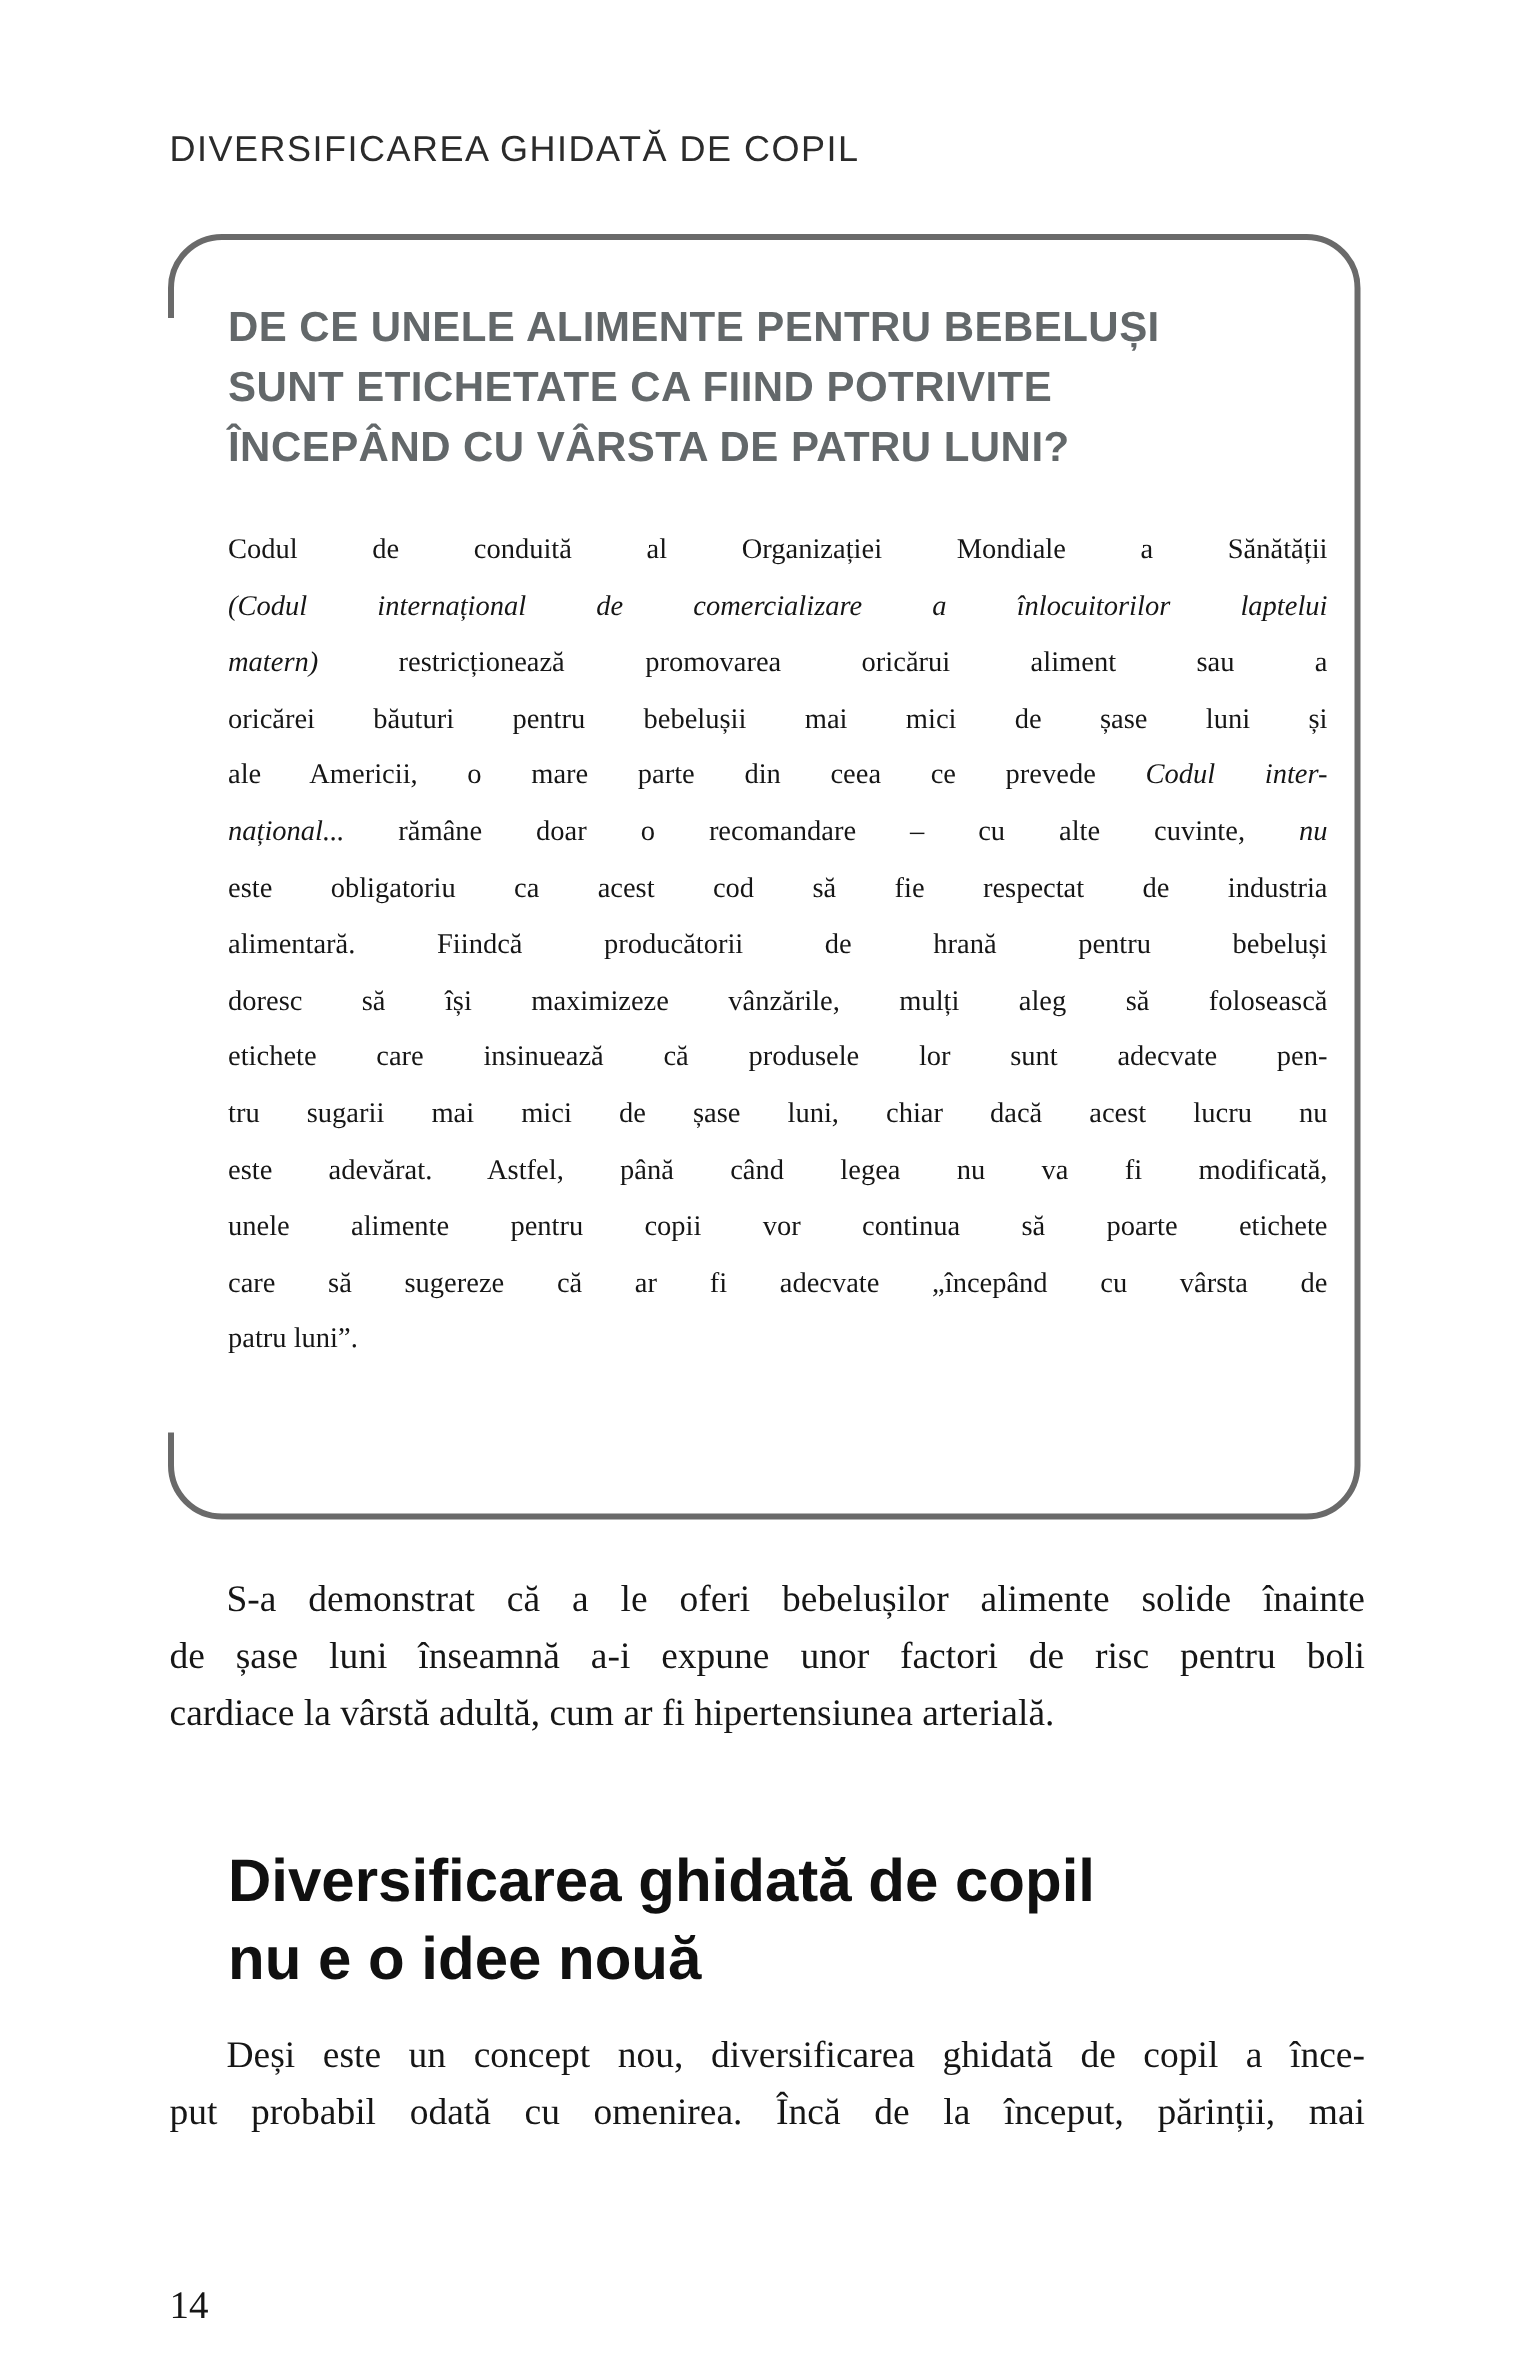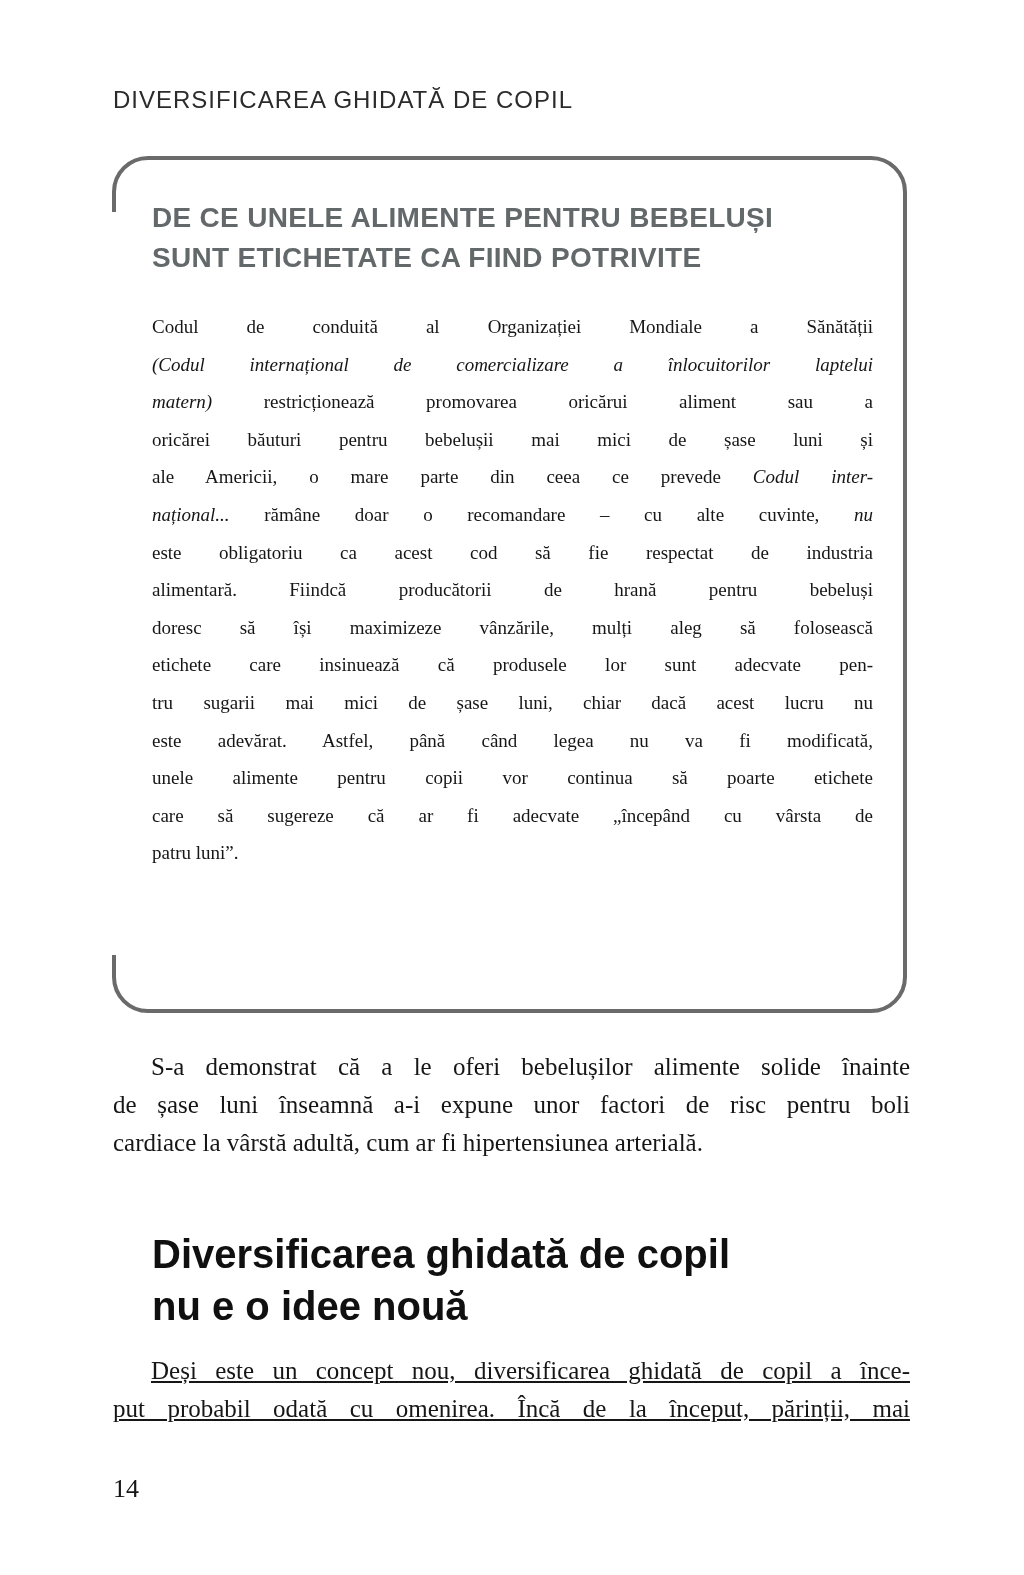--- a/index.html
+++ b/index.html
@@ -29,21 +29,21 @@
   
   .callout-box {
     position: absolute;
     left: 112px;
     top: 156px;
     width: 795px;
     height: 857px;
     box-sizing: border-box;
     border: 4px solid var(--box-border, #6a6a6a);
     border-radius: 36px;
-    padding: 38px 30px 0 36px;
+    padding: 38px 18px 0 36px;
   }
   .box-border-gap {
     position: absolute;
     left: -4px;
     top: 52px;
     bottom: 54px;
     width: 4px;
     background: #ffffff;
   }
   .box-heading {
@@ -72,55 +72,56 @@
   
   .para {
     position: absolute;
     left: 113px;
     width: 797px;
     font-size: 25px;
     line-height: 38px;
     color: var(--body-text, #161616);
   }
   .para-solid { top: 1048px; }
-  .para-intro { top: 1352px; text-decoration: underline; }
+  .para-intro { top: 1352px; }
 
   
   .section-heading {
     position: absolute;
     left: 152px;
     top: 1228px;
     font-family: "Liberation Sans", sans-serif;
     font-size: 40px;
     font-weight: 700;
     line-height: 52px;
     color: #101010;
   }
 
   
   .page-number {
     position: absolute;
     left: 113px;
-    top: 1474px;
+    top: 1522px;
     font-size: 26px;
     color: var(--body-text, #161616);
   }
 </style>
 </head>
 <body>
 
 <div class="page">
 
   <div class="running-header">DIVERSIFICAREA GHIDATĂ DE COPIL</div>
 
   <div class="callout-box">
     <div class="box-border-gap"></div>
     <div class="box-heading">
         <div class="jline">DE CE UNELE ALIMENTE PENTRU BEBELUȘI</div>
         <div class="jline">SUNT ETICHETATE CA FIIND POTRIVITE</div>
+        <div class="jline last">ÎNCEPÂND CU VÂRSTA DE PATRU LUNI?</div>
       </div>
     <div class="box-body just">
         <div class="jline"><span>Codul de conduită al Organizației Mondiale a Sănătății</span></div>
         <div class="jline"><span class="it">(Codul internațional de comercializare a înlocuitorilor laptelui</span></div>
         <div class="jline"><span class="it">matern)</span><span> restricționează promovarea oricărui aliment sau a</span></div>
         <div class="jline"><span>oricărei băuturi pentru bebelușii mai mici de șase luni și</span></div>
         <div class="jline"><span>ale Americii, o mare parte din ceea ce prevede </span><span class="it">Codul inter-</span></div>
         <div class="jline"><span class="it">național...</span><span> rămâne doar o recomandare – cu alte cuvinte, </span><span class="it">nu</span></div>
         <div class="jline"><span>este obligatoriu ca acest cod să fie respectat de industria</span></div>
         <div class="jline"><span>alimentară. Fiindcă producătorii de hrană pentru bebeluși</span></div>

